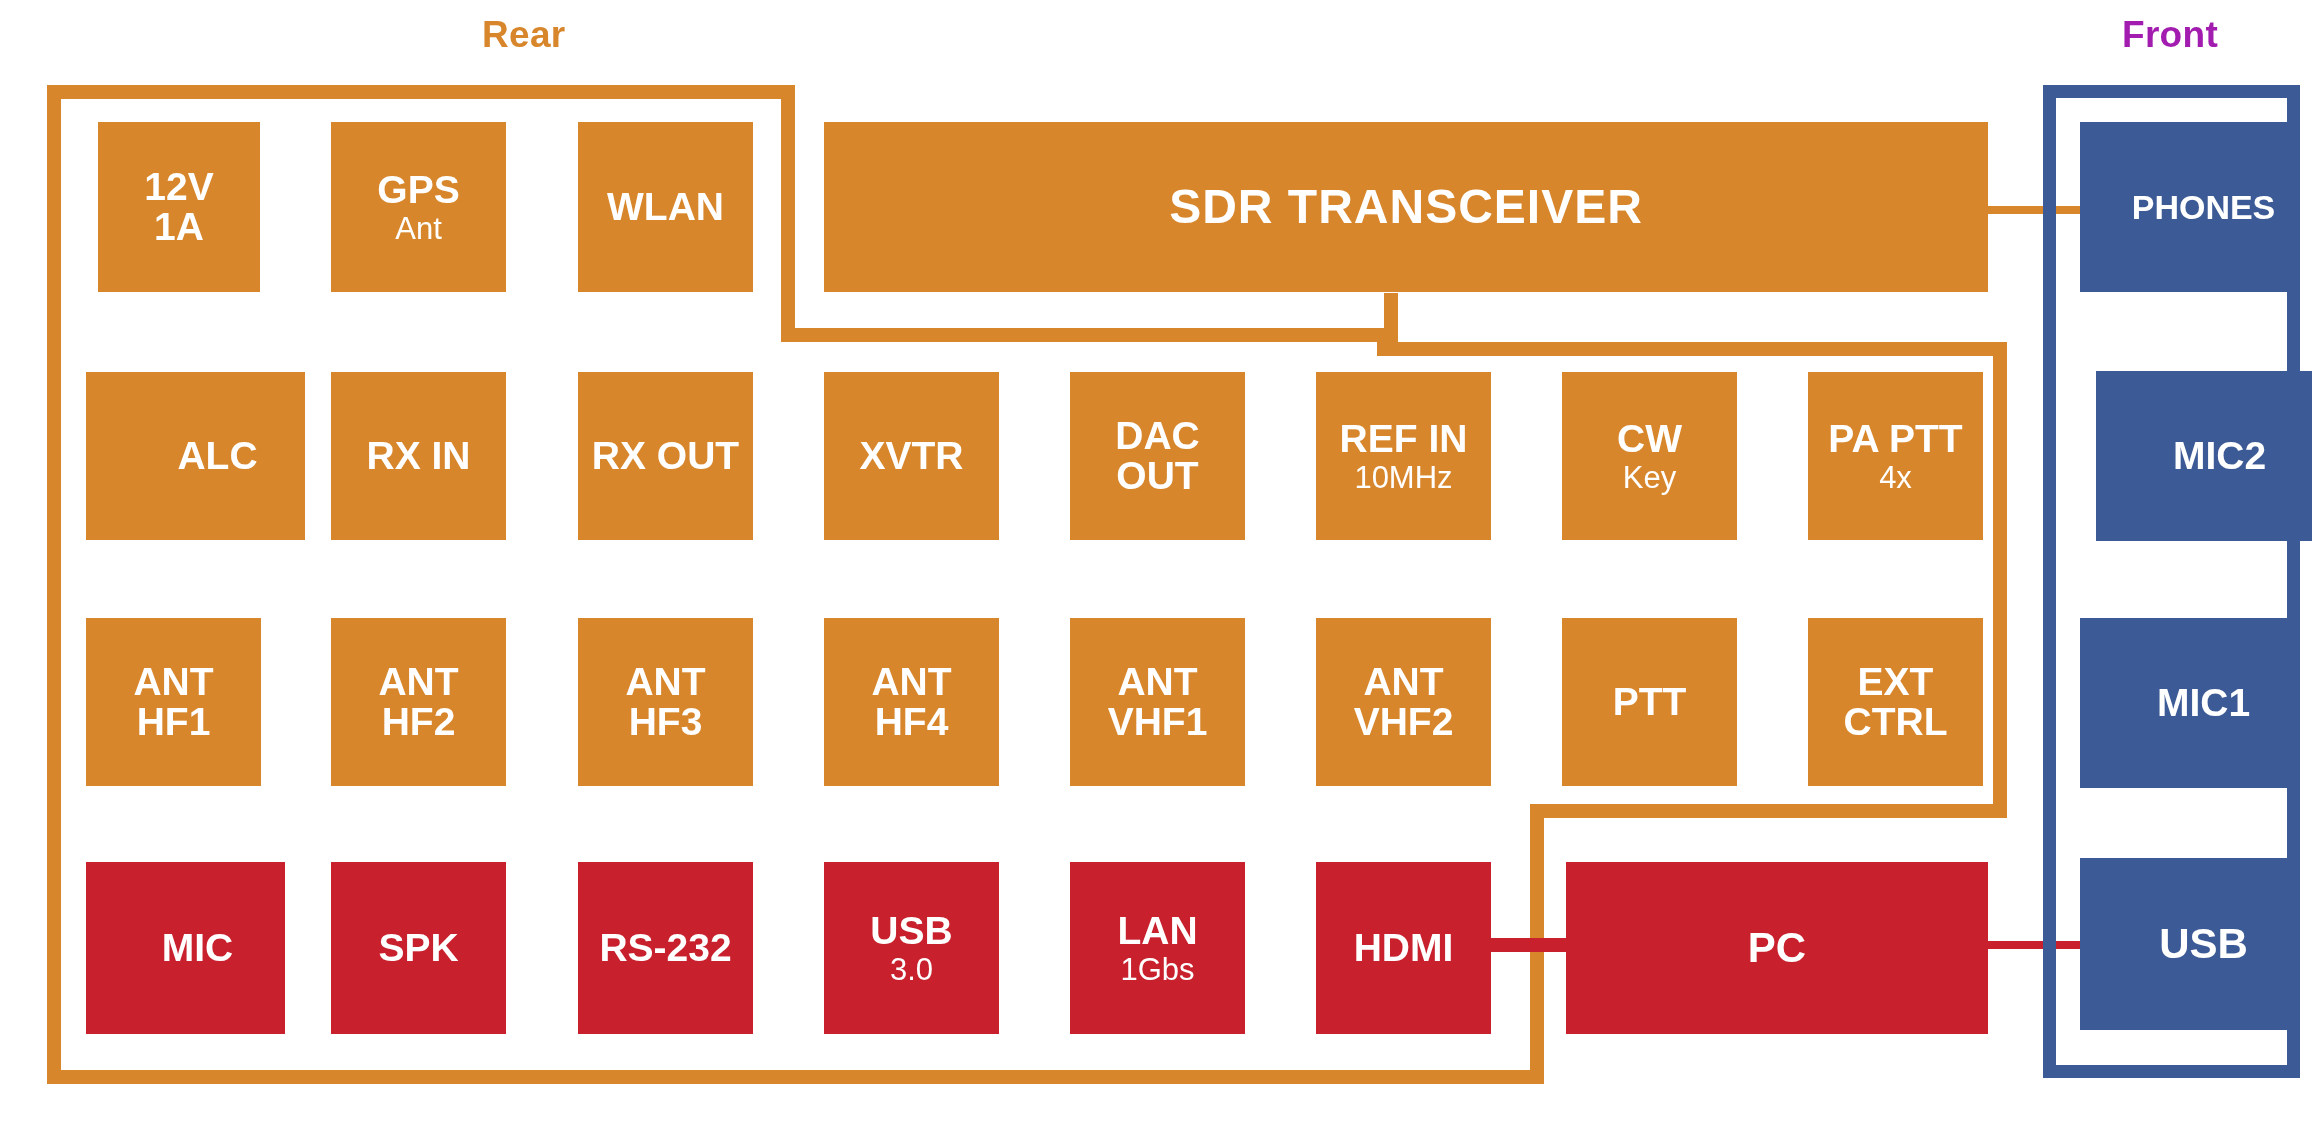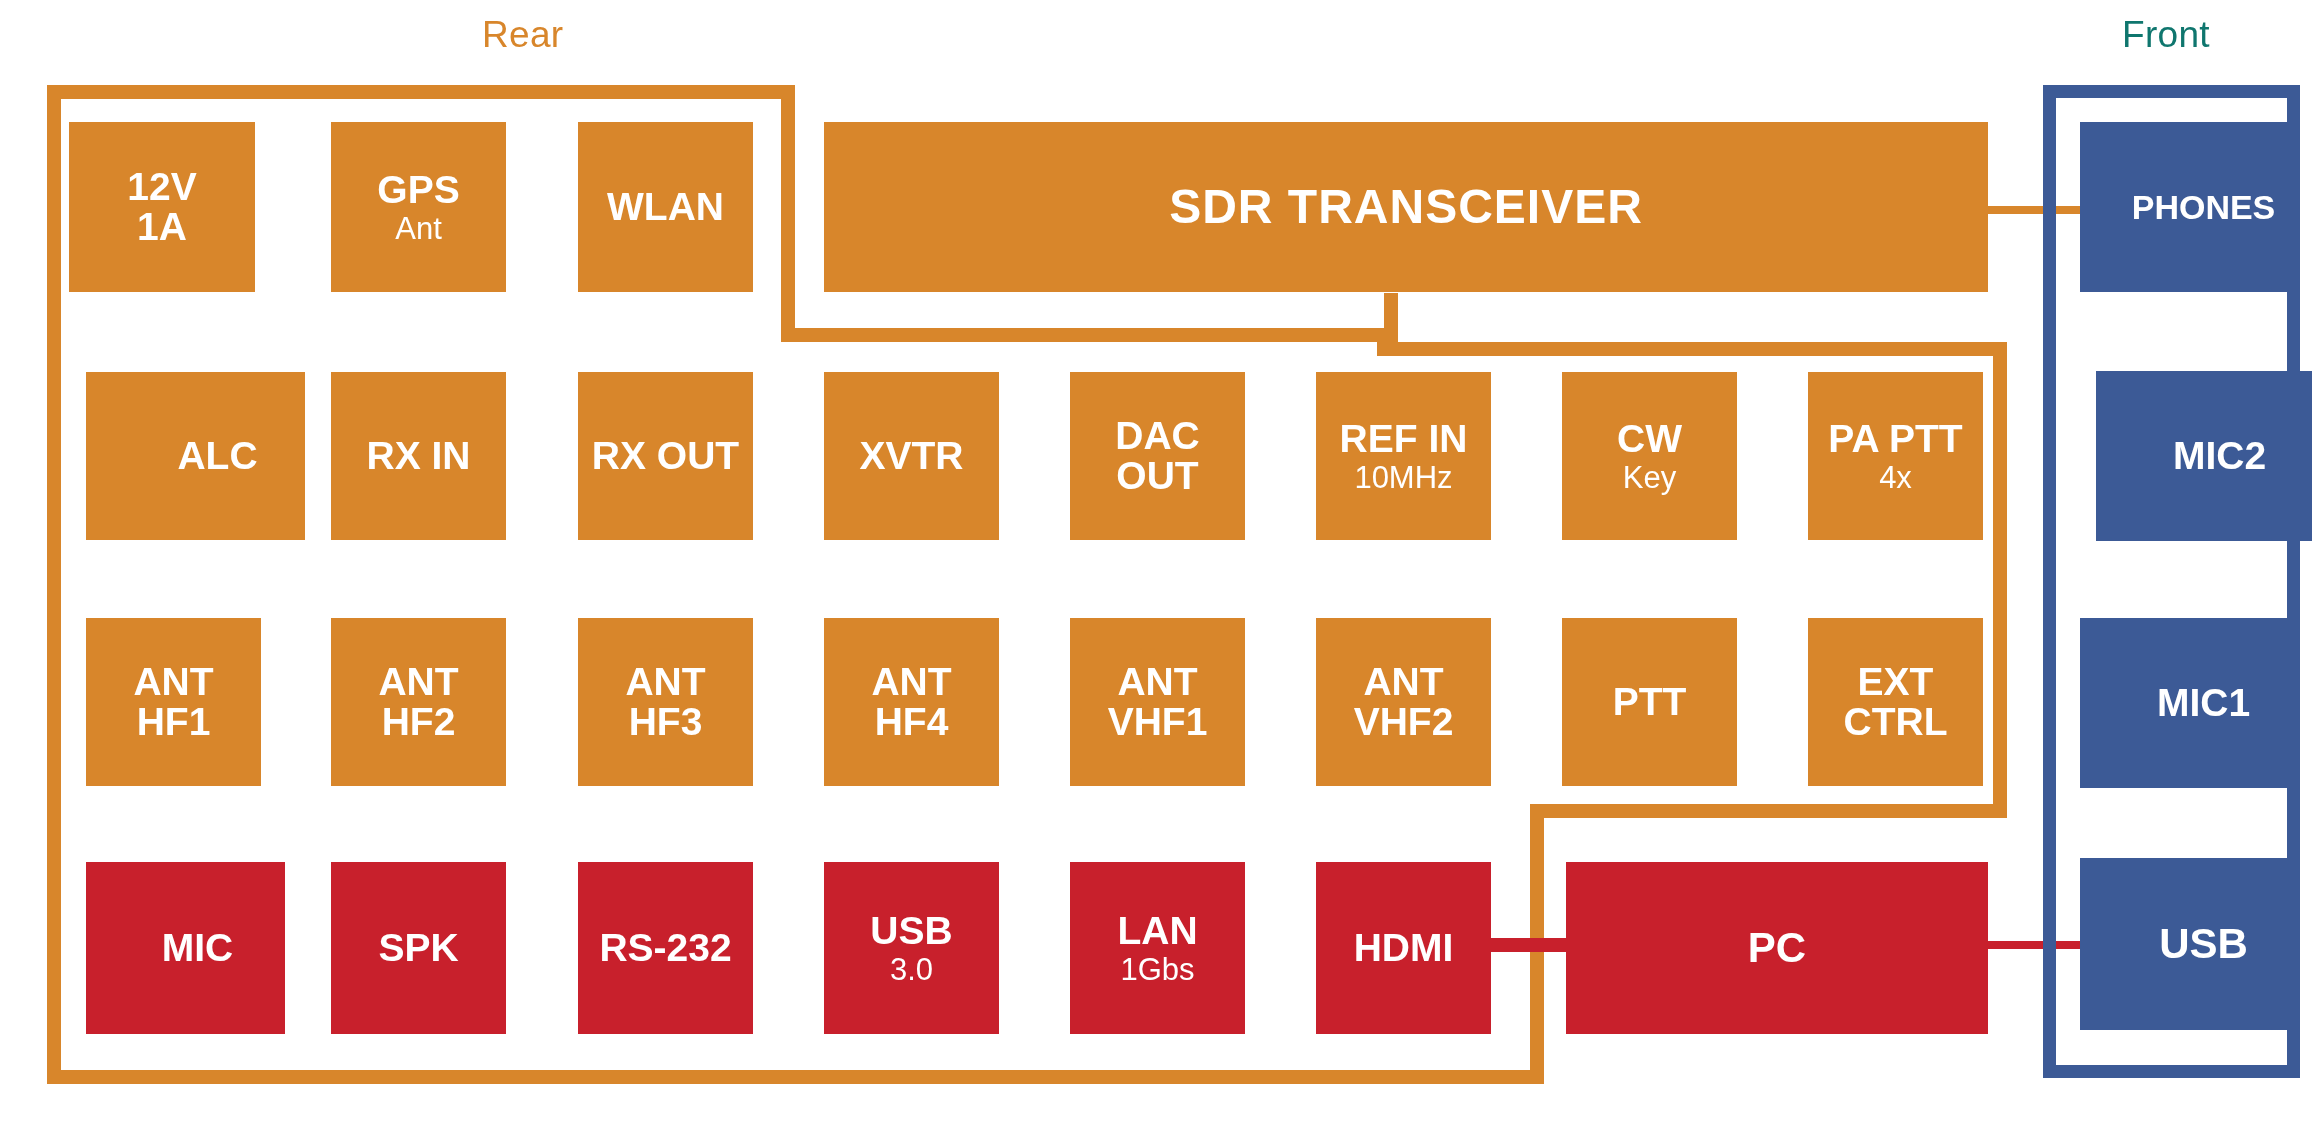--- a/index.html
+++ b/index.html
@@ -1,22 +1,22 @@
 <!DOCTYPE html>
 <html><head>
 <meta charset="utf-8">
 <style>
   html,body{margin:0;padding:0;background:#ffffff;}
   body{width:2323px;height:1140px;position:relative;overflow:hidden;
        font-family:"Liberation Sans",sans-serif;}
   #stage{position:absolute;left:0;top:0;width:2323px;height:1140px;}
 
-  .lbl{position:absolute;font-weight:normal;font-size:37px;letter-spacing:0.3px;}
+  .lbl{position:absolute;font-weight:bold;font-size:37px;letter-spacing:0.3px;}
   #rear-label{left:482px;top:14px;color:#D8862B;}
-  #front-label{left:2122px;top:14px;color:#0f766e;}
+  #front-label{left:2122px;top:14px;color:#a21caf;}
 
   
   .bar{position:absolute;}
   .or{background:#D8862B;}
   .rd{background:#C8202C;}
   .bl{background:#3C5A96;}
 
   
   .blk{position:absolute;display:flex;flex-direction:column;
        align-items:center;justify-content:center;color:#ffffff;
@@ -50,21 +50,21 @@
   <div class="bar or" style="left:781px;top:328px;width:610px;height:14px;"></div>
 
   <div class="bar or" style="left:1530px;top:818px;width:14px;height:266px;"></div>
 
   <div class="bar or" style="left:1377px;top:342px;width:630px;height:14px;"></div>
   <div class="bar or" style="left:1993px;top:342px;width:14px;height:476px;"></div>
   <div class="bar or" style="left:1530px;top:804px;width:477px;height:14px;"></div>
 
   <div class="bar or" style="left:1384px;top:293px;width:14px;height:60px;"></div>
 
-  <div class="blk orange" style="left:69px;top:122px;width:186px;height:170px;text-align:center;">
+  <div class="blk orange" style="left:98px;top:122px;width:162px;height:170px;text-align:center;">
     <span class="t1">12V</span>
     <span class="t1">1A</span>
   </div>
 
   <div class="blk orange" style="left:331px;top:122px;width:175px;height:170px;">
     <span class="t1">GPS</span>
     <span class="t2">Ant</span>
   </div>
 
   <div class="blk orange" style="left:578px;top:122px;width:175px;height:170px;">

